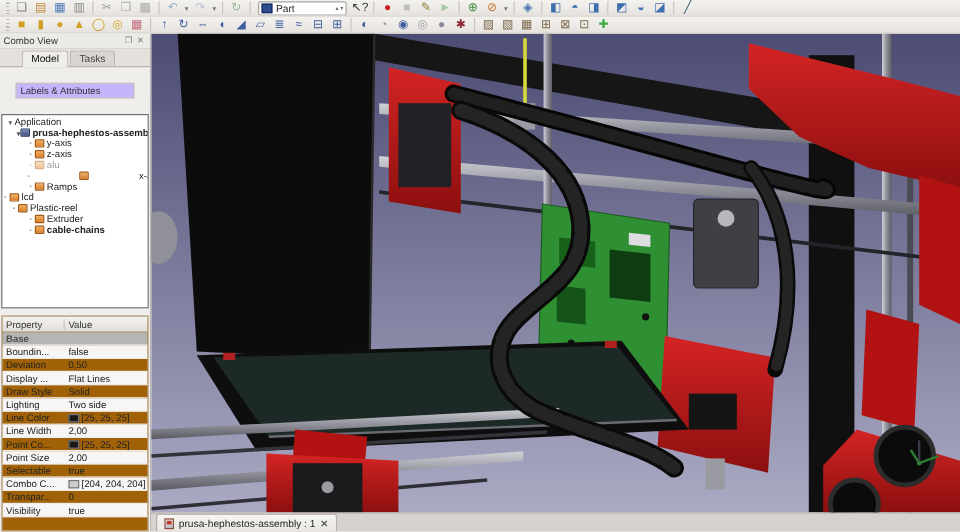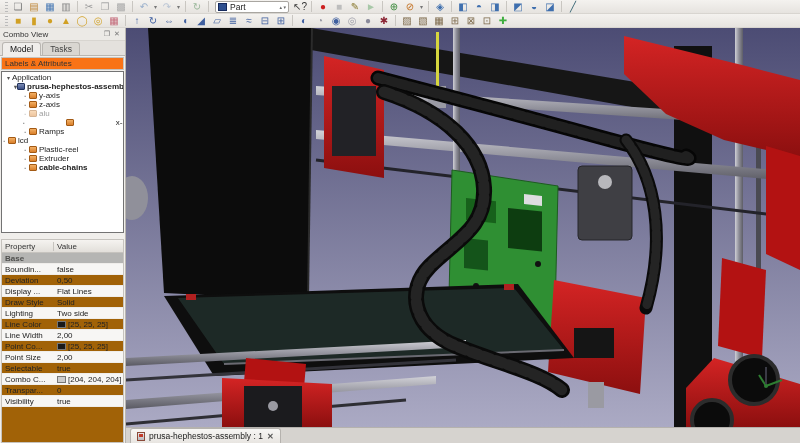--- a/index.html
+++ b/index.html
@@ -32,22 +32,22 @@
   
   .cv-header { height:13px; display:flex; align-items:center; padding:0 3px;
     background:#eceae6; font-size:8px; color:#333; border-bottom:1px solid #d8d5d0; }
   .cv-header .sp { flex:1; }
   .winbtn { font-size:7px; color:#777; width:10px; text-align:center; cursor:default; }
   .cv-tabs { height:15px; display:flex; align-items:flex-end; padding-left:2px;
     border-bottom:1px solid #b9b6b1; background:#e4e1dd; }
   .cv-tab { font-size:8.5px; padding:1px 7px 1px; color:#444;
     border:1px solid #b9b6b1; border-bottom:none; border-radius:3px 3px 0 0;
     background:#d9d6d1; margin-right:1px; height:13px; line-height:11px; }
-  .cv-tab.active { background:#f0eeeb; color:#111; height:14px; margin-bottom:-1px; }
-  .labels-bar { height:13px; background:#f97316; border:1px solid #c6c3be; margin:1px;
+  .cv-tab.active { background:#f0eeeb; color:#111; height:14px; margin-bottom:-1px;margin-left:16px; }
+  .labels-bar { height:13px; background:#c4b5fd; border:1px solid #c6c3be; margin:13px;
     font-size:8px; color:#333; line-height:11px; padding-left:3px; }
 
   .tree { height:162px; background:#fff; border:1px solid #737373; margin:0 1px;
     overflow:hidden; padding-top:1px; }
   .trow { display:flex; align-items:center; height:9px; font-size:8px; color:#222;
     white-space:nowrap; }
   .trow .arrow { width:7px; font-size:6px; color:#555; text-align:center; }
   .trow .dot { width:5px; height:5px; margin-right:1px; font-size:5px; color:#999; text-align:center; }
   .tico { width:8px; height:7px; border-radius:1px; margin-right:2px; flex:none; }
   .tico.assembly { background:linear-gradient(#7d8db5,#3c4f86); border:1px solid #23345e; }
@@ -228,21 +228,21 @@
           <div class="trow" style="padding-left: 21px;">
             <span class="dot">▪</span>
             <span class="tico part"></span>
             <span>Ramps</span>
           </div>
           <div class="trow" style="">
             <span class="dot">▪</span>
             <span class="tico part"></span>
             <span>lcd</span>
           </div>
-          <div class="trow" style="padding-left: 21px;">
+          <div class="trow" style="padding-left: 7px;">
             <span class="dot">▪</span>
             <span class="tico part"></span>
             <span>Plastic-reel</span>
           </div>
           <div class="trow" style="padding-left: 21px;">
             <span class="dot">▪</span>
             <span class="tico part"></span>
             <span>Extruder</span>
           </div>
           <div class="trow bold" style="padding-left: 21px;">

